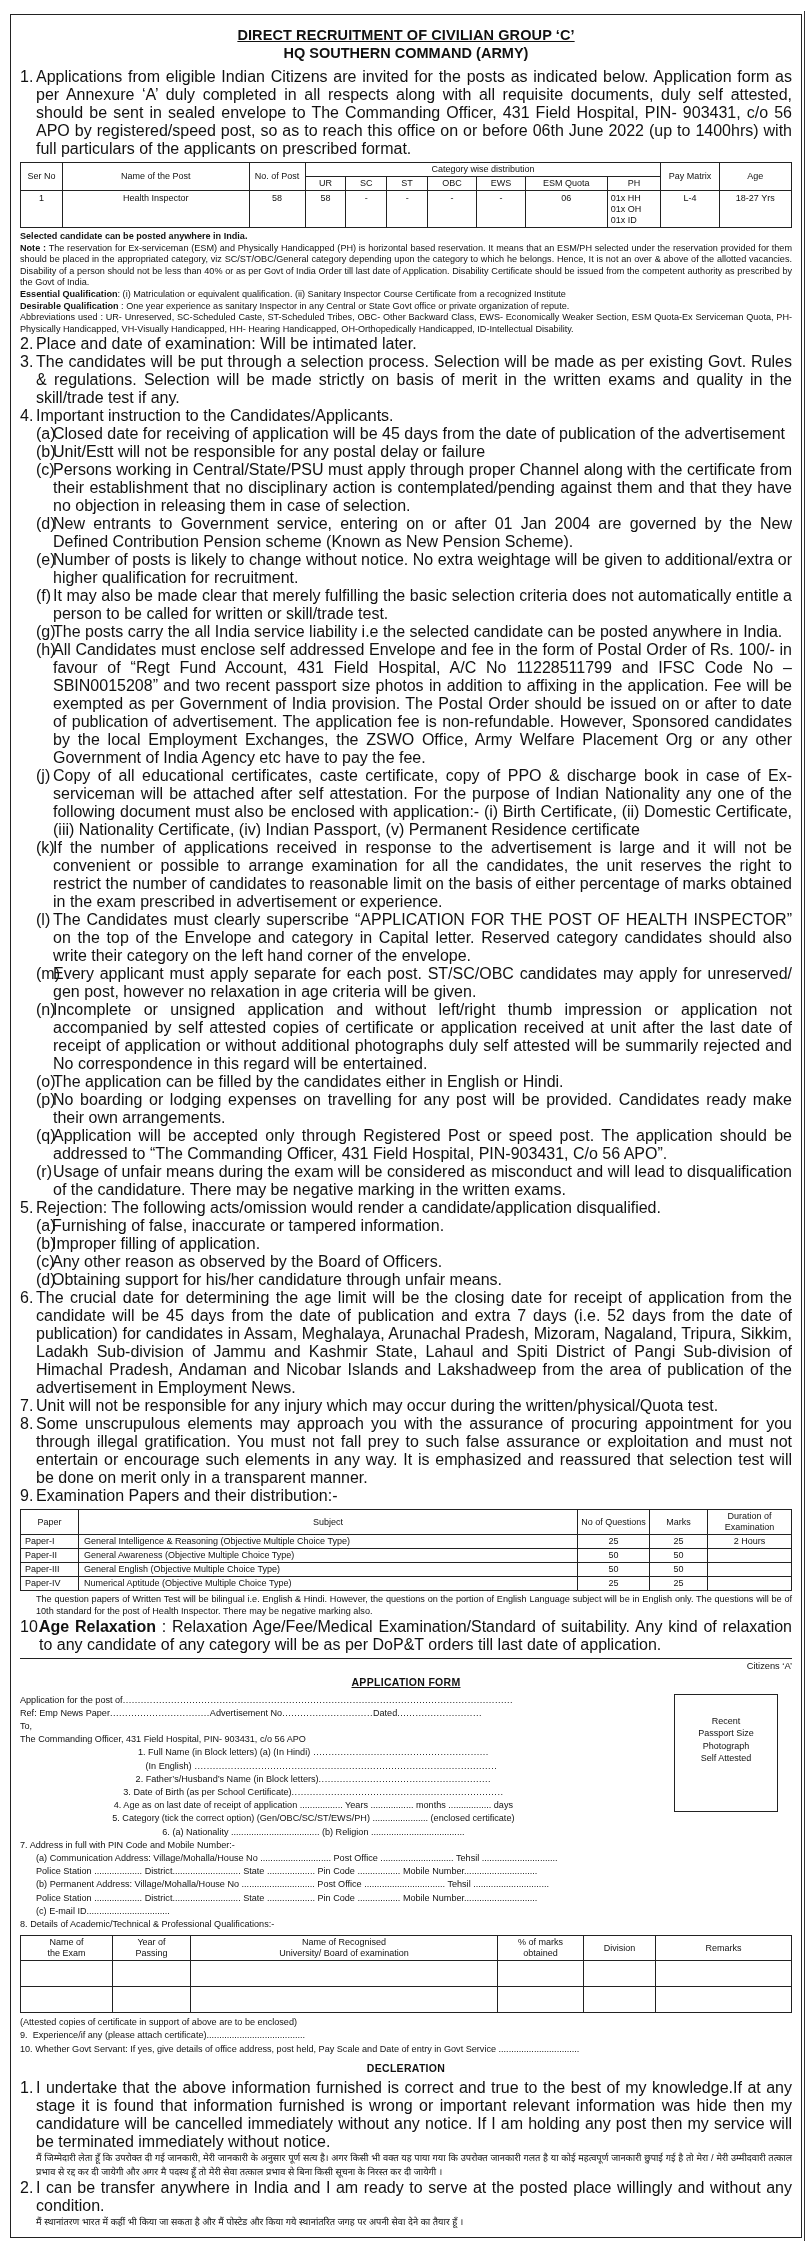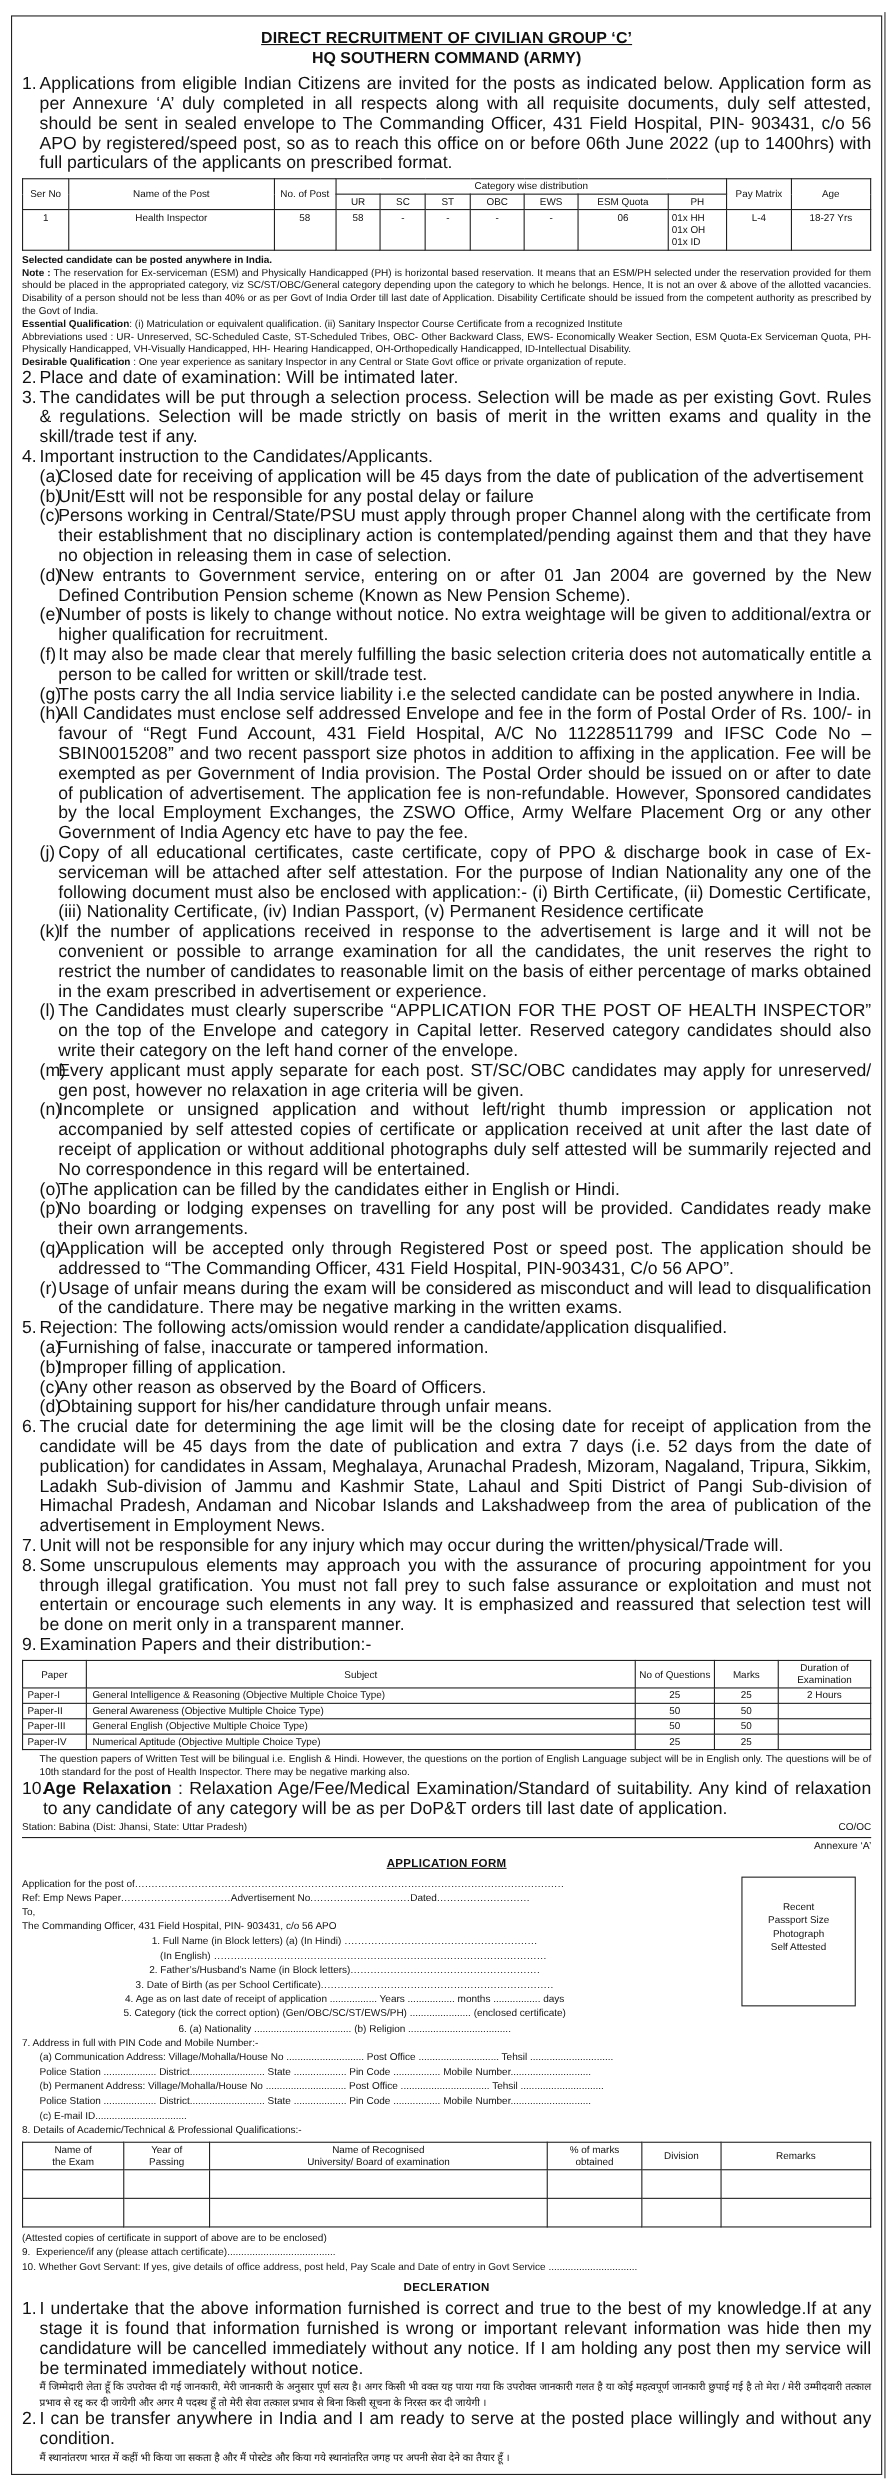--- a/index.html
+++ b/index.html
@@ -148,22 +148,22 @@
 01x ID</td>
         <td class="tall">L-4</td>
         <td class="tall">18-27 Yrs</td>
       </tr>
     </tbody>
       </table>
 
     <div class="txt bold">Selected candidate can be posted anywhere in India.</div>
     <div class="txt"><b>Note :</b><span> The reservation for Ex-serviceman (ESM) and Physically Handicapped (PH) is horizontal based reservation. It means that an ESM/PH selected under the reservation provided for them should be placed in the appropriated category, viz SC/ST/OBC/General category depending upon the category to which he belongs. Hence, It is not an over &amp; above of the allotted vacancies. Disability of a person should not be less than 40% or as per Govt of India Order till last date of Application. Disability Certificate should be issued from the competent authority as prescribed by the Govt of India.</span></div>
     <div class="txt"><b>Essential Qualification</b><span>: (i) Matriculation or equivalent qualification. (ii) Sanitary Inspector Course Certificate from a recognized Institute</span></div>
+    <div class="txt"><b>Desirable Qualification</b><span> : One year experience as sanitary Inspector in any Central or State Govt office or private organization of repute.</span></div>
     <div class="txt">Abbreviations used : UR- Unreserved, SC-Scheduled Caste, ST-Scheduled Tribes, OBC- Other Backward Class, EWS- Economically Weaker Section, ESM Quota-Ex Serviceman Quota, PH-Physically Handicapped, VH-Visually Handicapped, HH- Hearing Handicapped, OH-Orthopedically Handicapped, ID-Intellectual Disability.</div>
-    <div class="txt"><b>Desirable Qualification</b><span> : One year experience as sanitary Inspector in any Central or State Govt office or private organization of repute.</span></div>
 
     <div class="num-item">
       <div class="n">2.</div>
       <div class="b">Place and date of examination: Will be intimated later.</div>
     </div>
     <div class="num-item">
       <div class="n">3.</div>
       <div class="b">The candidates will be put through a selection process. Selection will be made as per existing Govt. Rules &amp; regulations. Selection will be made strictly on basis of merit in the written exams and quality in the skill/trade test if any.</div>
     </div>
     <div class="num-item">
@@ -264,21 +264,21 @@
           <div class="b">Obtaining support for his/her candidature through unfair means.</div>
         </div>
     </div>
 
     <div class="num-item">
       <div class="n">6.</div>
       <div class="b">The crucial date for determining the age limit will be the closing date for receipt of application from the candidate will be 45 days from the date of publication and extra 7 days (i.e. 52 days from the date of publication) for candidates in Assam, Meghalaya, Arunachal Pradesh, Mizoram, Nagaland, Tripura, Sikkim, Ladakh Sub-division of Jammu and Kashmir State, Lahaul and Spiti District of Pangi Sub-division of Himachal Pradesh, Andaman and Nicobar Islands and Lakshadweep from the area of publication of the advertisement in Employment News.</div>
     </div>
     <div class="num-item">
       <div class="n">7.</div>
-      <div class="b">Unit will not be responsible for any injury which may occur during the written/physical/Trade will.</div>
+      <div class="b">Unit will not be responsible for any injury which may occur during the written/physical/Quota test.</div>
     </div>
     <div class="num-item">
       <div class="n">8.</div>
       <div class="b">Some unscrupulous elements may approach you with the assurance of procuring appointment for you through illegal gratification. You must not fall prey to such false assurance or exploitation and must not entertain or encourage such elements in any way. It is emphasized and reassured that selection test will be done on merit only in a transparent manner.</div>
     </div>
     <div class="num-item">
       <div class="n">9.</div>
       <div class="b">Examination Papers and their distribution:-</div>
     </div>
 
@@ -322,28 +322,24 @@
     </tbody>
       </table>
 
     <div class="tbl-note">The question papers of Written Test will be bilingual i.e. English &amp; Hindi. However, the questions on the portion of English Language subject will be in English only. The questions will be of 10th standard for the post of Health Inspector. There may be negative marking also.</div>
 
     <div class="num-item">
       <div class="n wide">10.</div>
       <div class="b"><b>Age Relaxation</b><span> : Relaxation Age/Fee/Medical Examination/Standard of suitability. Any kind of relaxation to any candidate of any category will be as per DoP&amp;T orders till last date of application.</span></div>
     </div>
 
-    <div class="station-row">
-      <div>Station: Babina (Dist: Jhansi, State: Uttar Pradesh)</div>
-      <div>CO/OC</div>
-    </div>
 
     <hr class="hr-thick">
 
-    <div class="annexure">Annexure ‘A’</div>
+    <div class="annexure">Citizens ‘A’</div>
     <div class="appform-title">APPLICATION FORM</div>
 
     <div class="form-wrap">
       <div class="photo-box" style="white-space:pre-line">Recent
 Passport Size
 Photograph
 Self Attested</div>
 
       <div class="form-left-full">
         <div class="formline"><span>Application for the post of</span><span class="dots">.................................................................................................................................</span></div>

